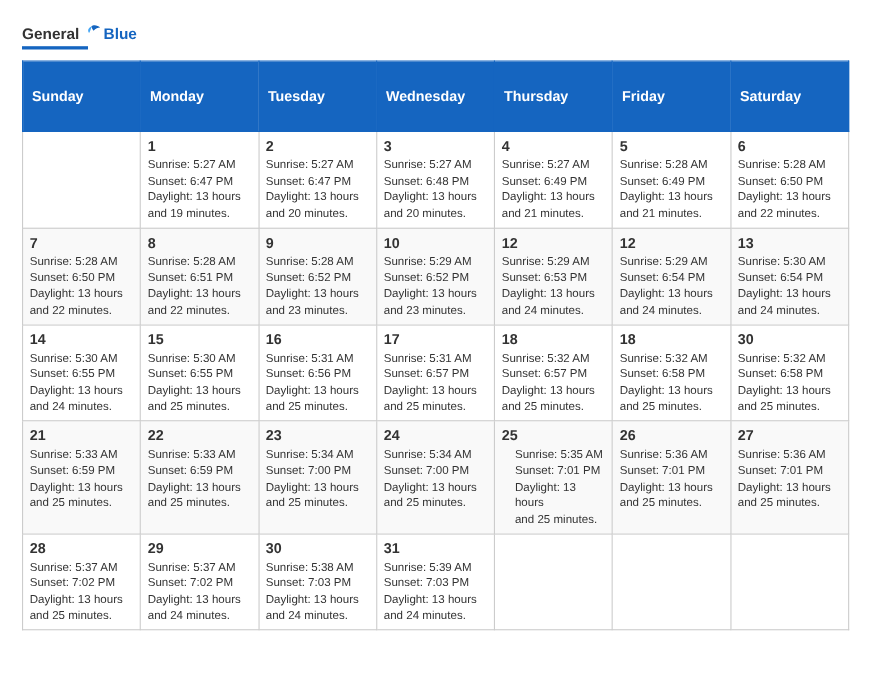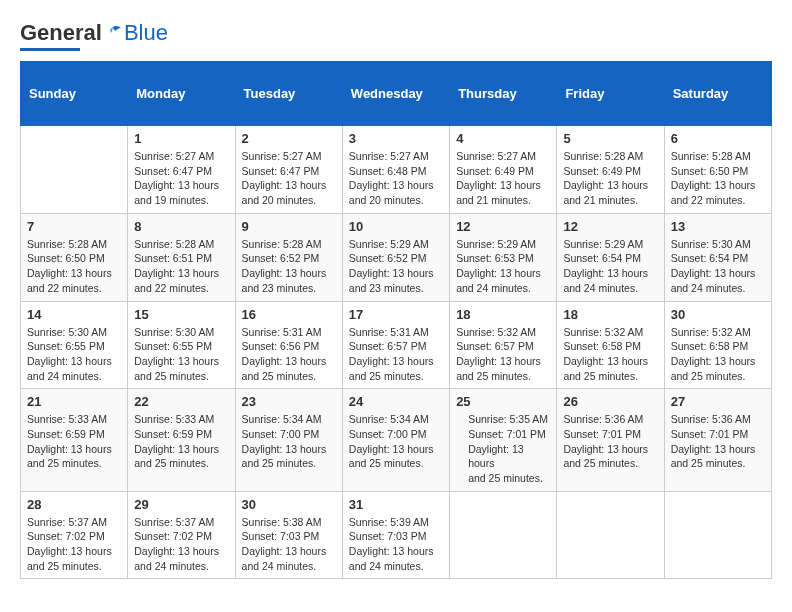--- a/index.html
+++ b/index.html
@@ -85,26 +85,26 @@
     .empty-cell {
       background: #fff !important;
     }
   </style>
 </head>
 <body>
 
 <div class="header-area">
   <div class="logo">
     <div class="logo-line">
-      <span style="font-size:22px;font-weight:bold;color:#333;">General</span>
+      <span style="font-size:14px;font-weight:bold;color:#333;">General</span>
       <svg width="20" height="20" viewBox="0 0 20 20" style="margin:0 1px;">
         <path d="M10 4 C12 2, 16 3, 18 5 C16 5, 14 6, 12 8 C11 6, 10 5, 10 4Z" fill="#1565C0"></path>
         <path d="M10 4 C8 5, 6 7, 8 10 C9 8, 10 6, 10 4Z" fill="#42A5F5"></path>
       </svg>
-      <span style="font-size:22px;font-weight:normal;color:#1565C0;">Blue</span>
+      <span style="font-size:14px;font-weight:bold;color:#1565C0;">Blue</span>
     </div>
     <div class="logo-divider"></div>
   </div>
   <div class="title-area">
   </div>
 </div>
 
 <table class="calendar">
   <thead>
     <tr>

